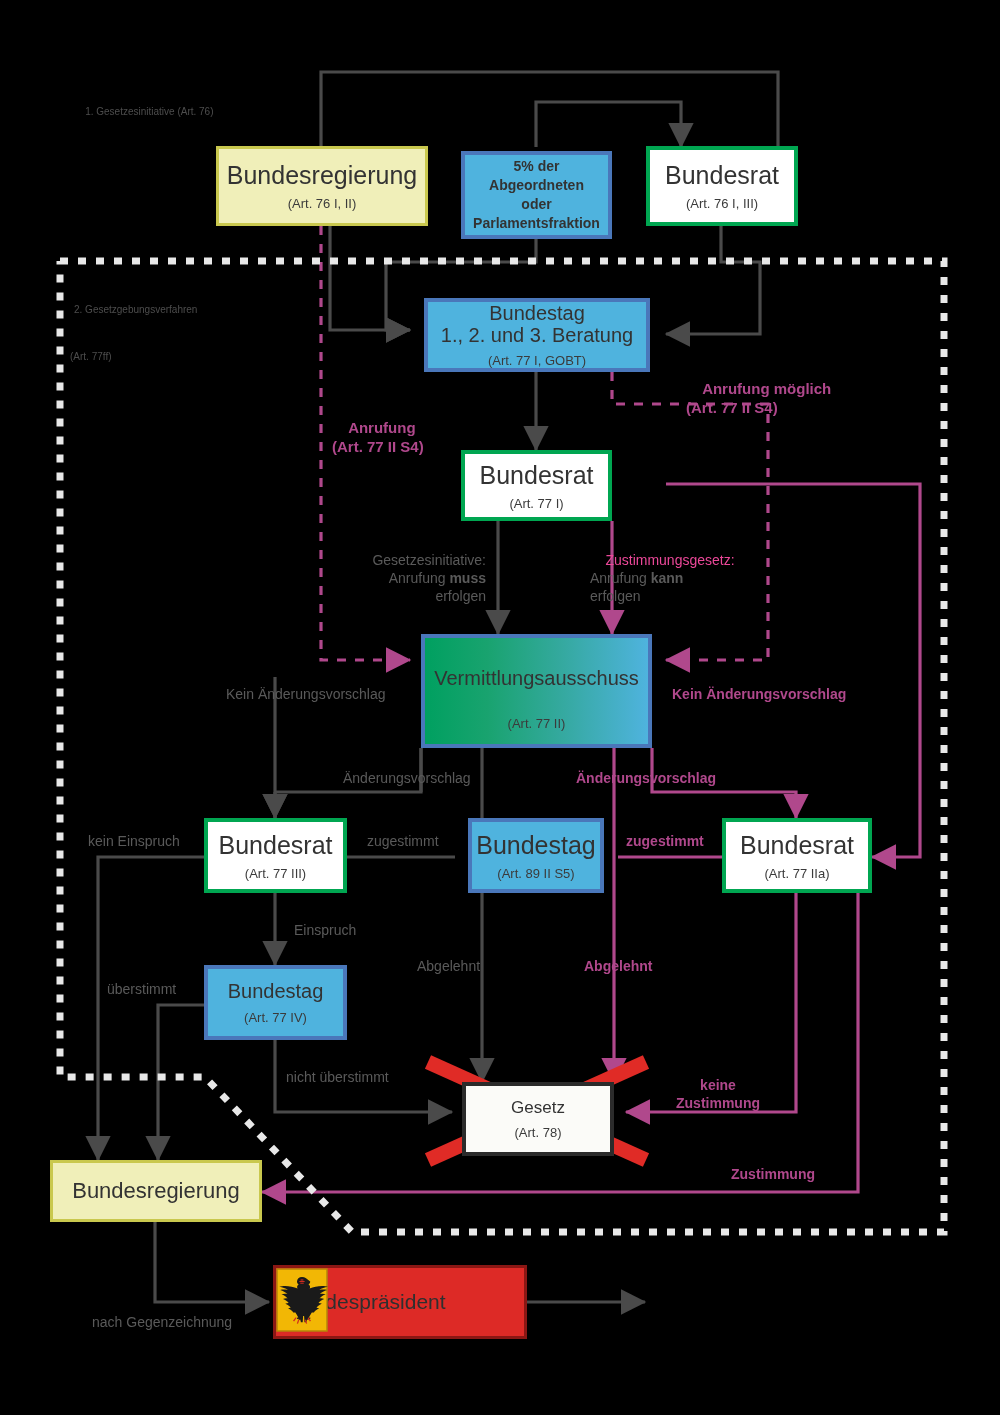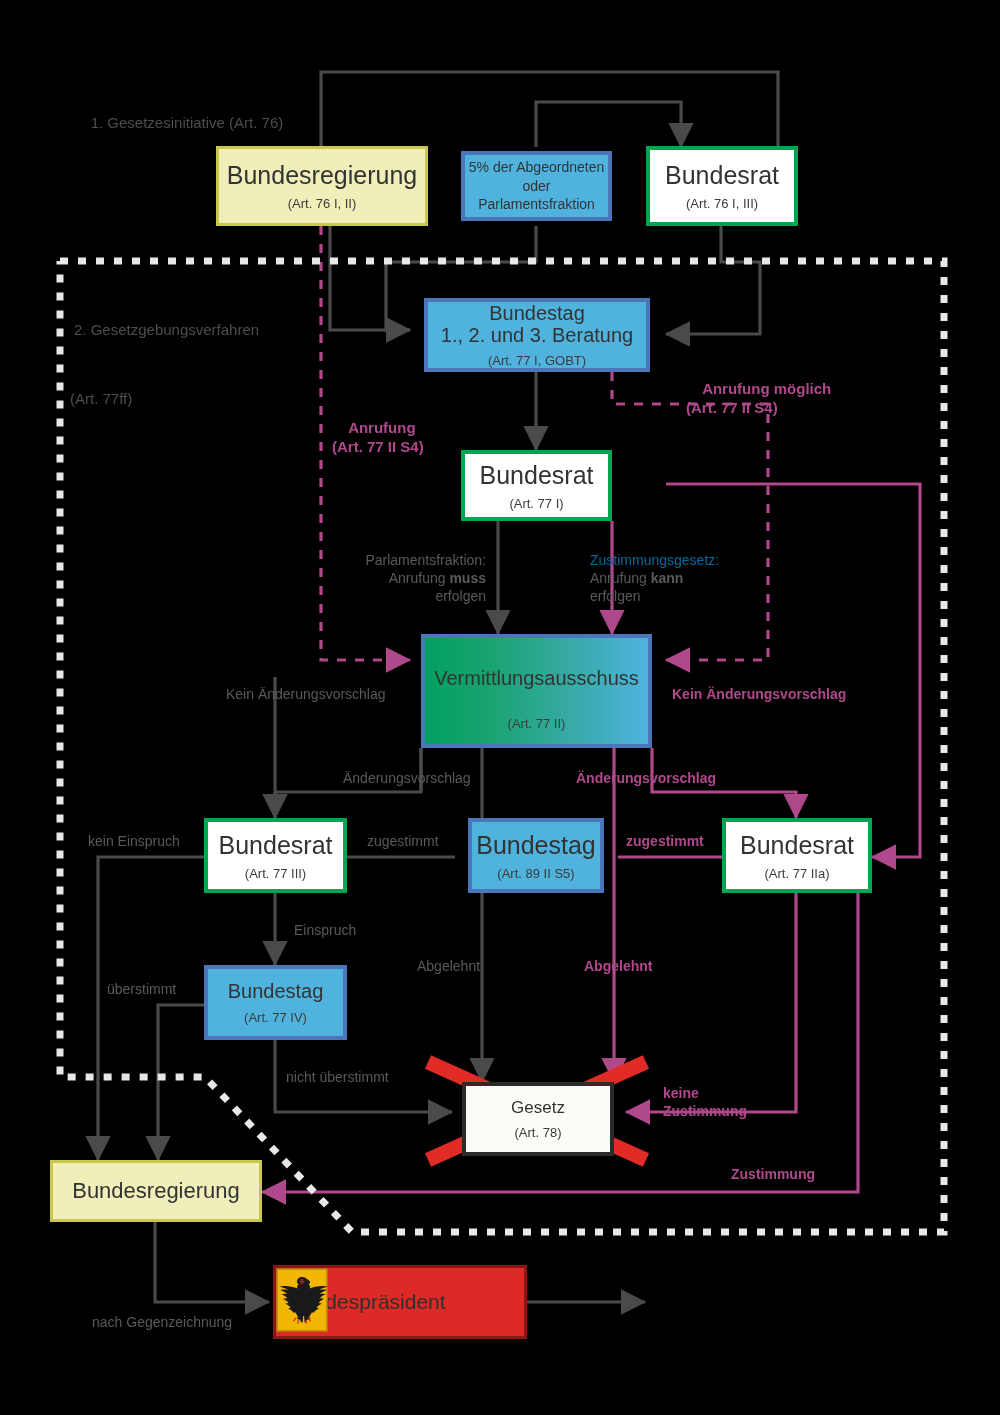--- a/index.html
+++ b/index.html
@@ -18,21 +18,21 @@
   .green{background:#ffffff;border:4px solid #00a651;}
   .blue{background:#4fb3de;border:4px solid #4a77ba;}
   .blue2{background:#4fb3de;border:4px solid #4a77ba;}
   .grad{background:linear-gradient(90deg,#00a060 0%,#19a36f 28%,#35a9a0 62%,#4fb3de 100%);
         border:4px solid #4a77ba;}
   .white{background:#fbfbf8;border:4px solid #2b2b2b;}
   .red{background:#dd2a26;border:3px solid #8b1714;flex-direction:row;}
   .lbl{position:absolute;color:#5a5a5a;font-size:14px;line-height:1.3;white-space:pre;}
   .lbl.pink{color:#b0488c;font-weight:bold;}
   .lbl.big{font-size:15px;}
-  .sect{position:absolute;color:#4d4d4d;font-size:15px;line-height:1.55;white-space:pre;}
+  .sect{position:absolute;color:#4d4d4d;font-size:10px;line-height:1.55;white-space:pre;}
   .eagle{width:52px;height:64px;margin-right:12px;flex:0 0 auto;}
   .bpres-label{font-size:21px;color:#2f2f2f;}
   .bold{font-weight:bold;}
 </style>
 </head>
 <body>
 
 <div id="stage">
 
   <svg viewBox="0 0 1000 1415">
@@ -100,21 +100,21 @@
       <line x1="428" y1="1062" x2="646" y2="1160"></line>
       <line x1="646" y1="1062" x2="428" y2="1160"></line>
     </g>
   </svg>
 
   <div class="node yellow big" style="left:216px;top:146px;width:212px;height:80px;">
     <div class="t">Bundesregierung</div>
     <div class="sub">(Art. 76 I, II)</div>
   </div>
 
-  <div class="node blue2 sml" style="left:461px;top:151px;width:151px;height:70px;">
+  <div class="node blue2 sml" style="left:461px;top:151px;width:151px;height:88px;font-weight:bold;">
     <div class="t" style="white-space:pre-line;">5% der Abgeordneten
 oder Parlamentsfraktion</div>
   </div>
 
   <div class="node green big" style="left:646px;top:146px;width:152px;height:80px;">
     <div class="t">Bundesrat</div>
     <div class="sub">(Art. 76 I, III)</div>
   </div>
 
   <div class="node blue mid" style="left:424px;top:298px;width:226px;height:74px;">
@@ -193,27 +193,27 @@
   <div class="lbl pink big" style="left:686px;top:359px;">
     <span style="white-space:pre-line;">Anrufung möglich
 (Art. 77 II S4)</span>
   </div>
   <div class="lbl pink big" style="left:332px;top:398px;">
     <span style="white-space:pre-line;">Anrufung
 (Art. 77 II S4)</span>
   </div>
 
   <div class="lbl" style="left:352px;top:551px;text-align:right;width:134px;white-space:normal;">
-    <div>Parlamentsfraktion:</div>
+    <div>Gesetzesinitiative:</div>
     <div><span>Anrufung </span><span class="bold">muss</span></div>
     <div>erfolgen</div>
   </div>
 
   <div class="lbl" style="left:590px;top:551px;text-align:left;width:160px;white-space:normal;">
-    <div class="pink" style="color:#0369a1;">Zustimmungsgesetz:</div>
+    <div class="pink" style="color:#ec4899;text-align:center;">Zustimmungsgesetz:</div>
     <div><span>Anrufung </span><span class="bold">kann</span></div>
     <div>erfolgen</div>
   </div>
 
   <div class="lbl" style="left:226px;top:685px;">Kein Änderungsvorschlag</div>
   <div class="lbl pink" style="left:672px;top:685px;">Kein Änderungsvorschlag</div>
 
   <div class="lbl" style="left:343px;top:769px;">Änderungsvorschlag</div>
   <div class="lbl pink" style="left:576px;top:769px;">Änderungsvorschlag</div>
 
@@ -221,18 +221,18 @@
   <div class="lbl pink" style="left:626px;top:832px;">zugestimmt</div>
 
   <div class="lbl" style="left:88px;top:832px;">kein Einspruch</div>
   <div class="lbl" style="left:294px;top:921px;">Einspruch</div>
   <div class="lbl" style="left:107px;top:980px;">überstimmt</div>
   <div class="lbl" style="left:286px;top:1068px;">nicht überstimmt</div>
 
   <div class="lbl" style="left:417px;top:957px;">Abgelehnt</div>
   <div class="lbl pink" style="left:584px;top:957px;">Abgelehnt</div>
 
-  <div class="lbl pink" style="left:663px;top:1076px;width:110px;white-space:pre-line;margin-top:8px;">keine
+  <div class="lbl pink" style="left:663px;top:1076px;text-align:center;width:110px;white-space:pre-line;">keine
 Zustimmung</div>
   <div class="lbl pink" style="left:731px;top:1165px;">Zustimmung</div>
   <div class="lbl" style="left:92px;top:1313px;">nach Gegenzeichnung</div>
 
 </div>
 
 </body></html>

